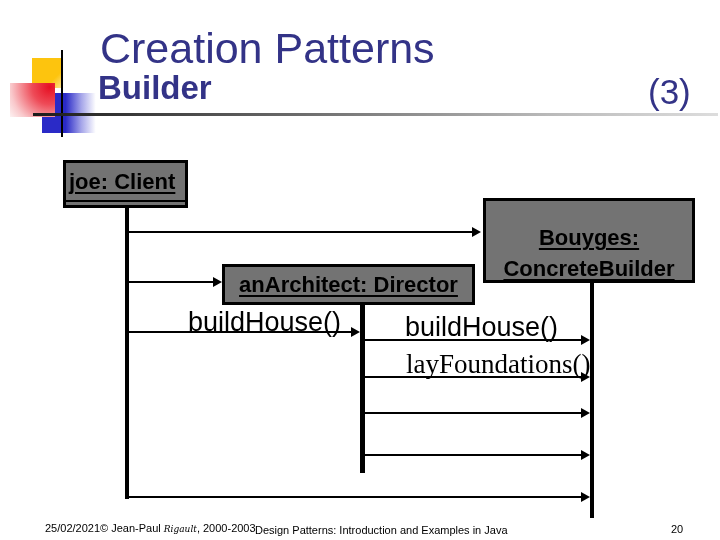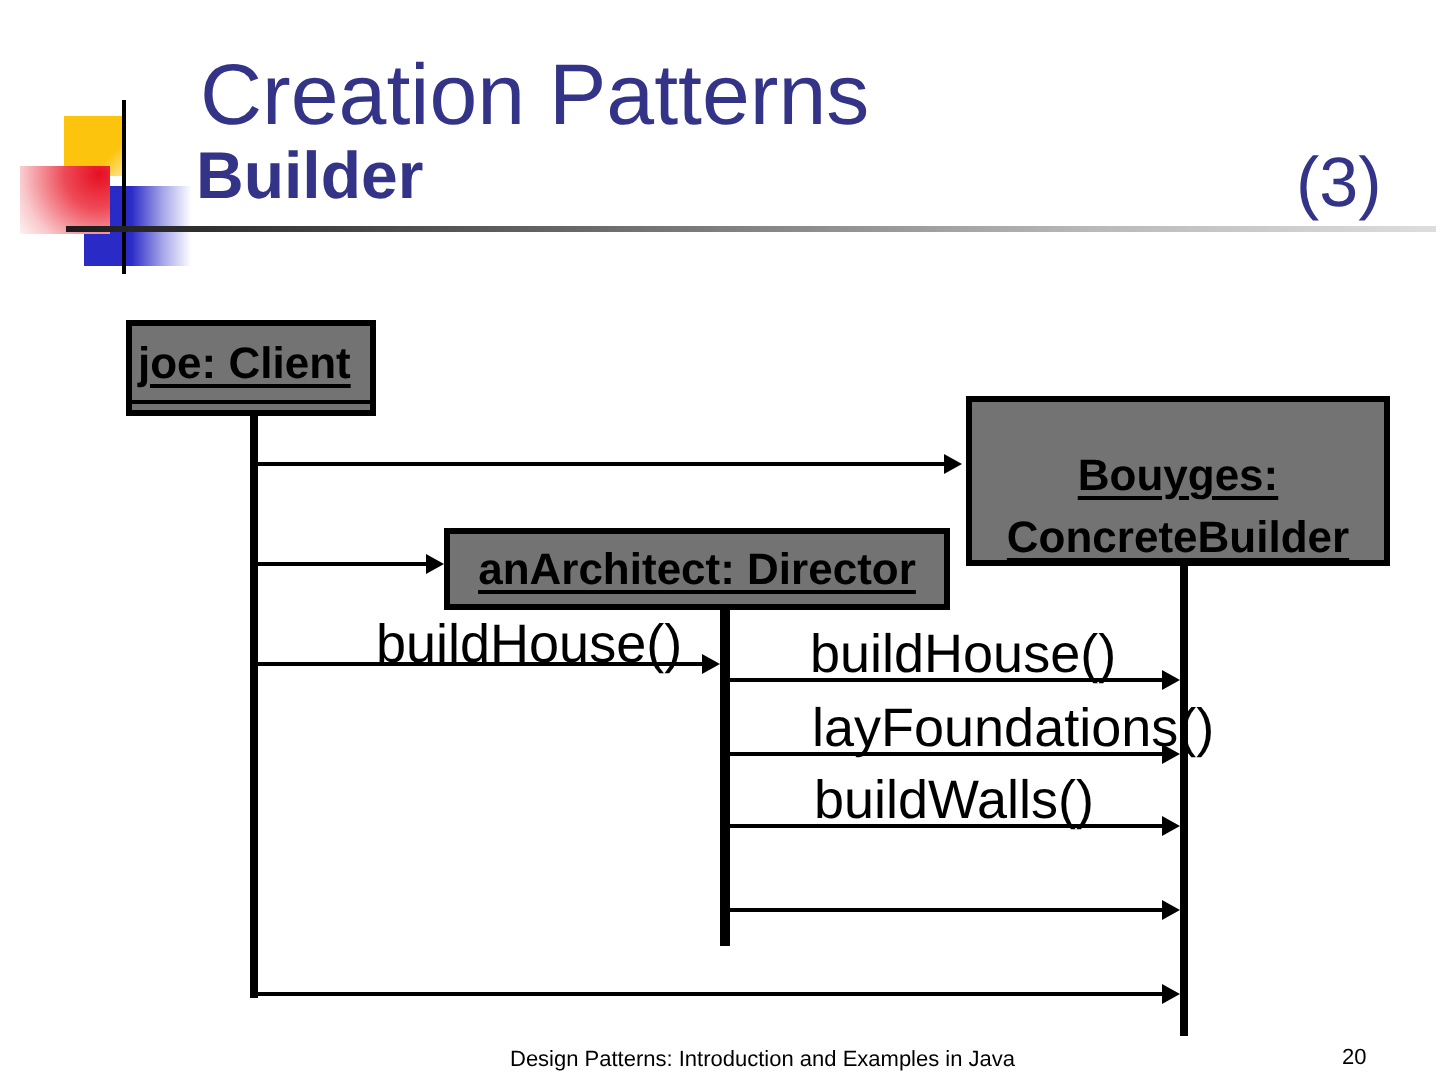--- a/index.html
+++ b/index.html
@@ -112,34 +112,36 @@
   <div class="abs msg-label" style="left:188px;top:311px;">buildHouse()</div>
   <div class="abs msg-arrow" style="left:129px;top:331px;width:222px;">
     <span class="head"></span>
   </div>
 
   <div class="abs msg-label" style="left:405px;top:316px;">buildHouse()</div>
   <div class="abs msg-arrow" style="left:365px;top:339px;width:216px;">
     <span class="head"></span>
   </div>
 
-  <div class="abs msg-label" style="left:406px;top:353px;">layFoundations()</div>
+  <div class="abs msg-label" style="left:406px;top:353px;font-family:Liberation Serif, serif;">layFoundations()</div>
   <div class="abs msg-arrow" style="left:365px;top:376px;width:216px;">
     <span class="head"></span>
   </div>
 
-  <div class="abs msg-label" style="left:407px;top:389px;">buildWalls()</div>
   <div class="abs msg-arrow" style="left:365px;top:412px;width:216px;">
     <span class="head"></span>
   </div>
 
   <div class="abs msg-arrow" style="left:365px;top:454px;width:216px;">
     <span class="head"></span>
   </div>
 
   <div class="abs msg-arrow" style="left:129px;top:496px;width:452px;">
     <span class="head"></span>
   </div>
 
+  <div class="abs footer" style="left:45px;top:522px;">
+    <span>25/02/2021</span><span>© Jean-Paul </span><span class="sig">Rigault</span><span>, 2000-2003</span>
+  </div>
   <div class="abs footer" style="left:255px;top:524px;">Design Patterns: Introduction and Examples in Java</div>
   <div class="abs footer" style="left:671px;top:523px;">20</div>
 
 </div>
 
 </body></html>

